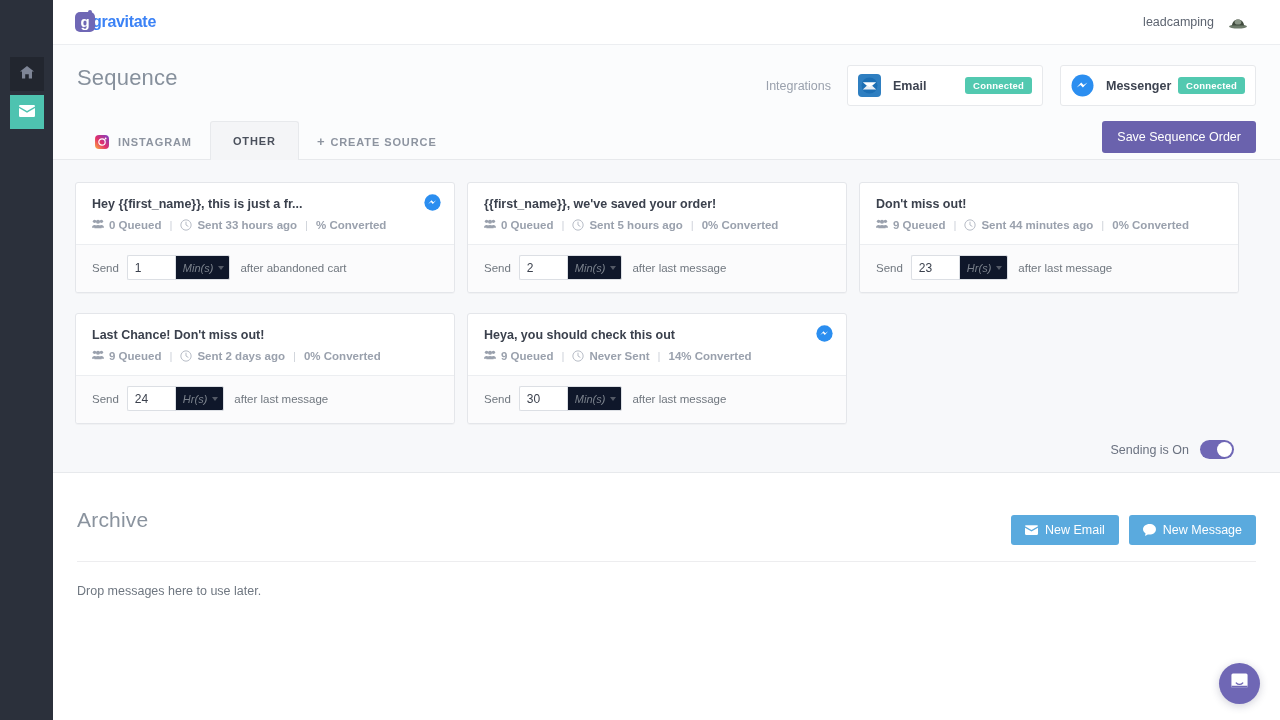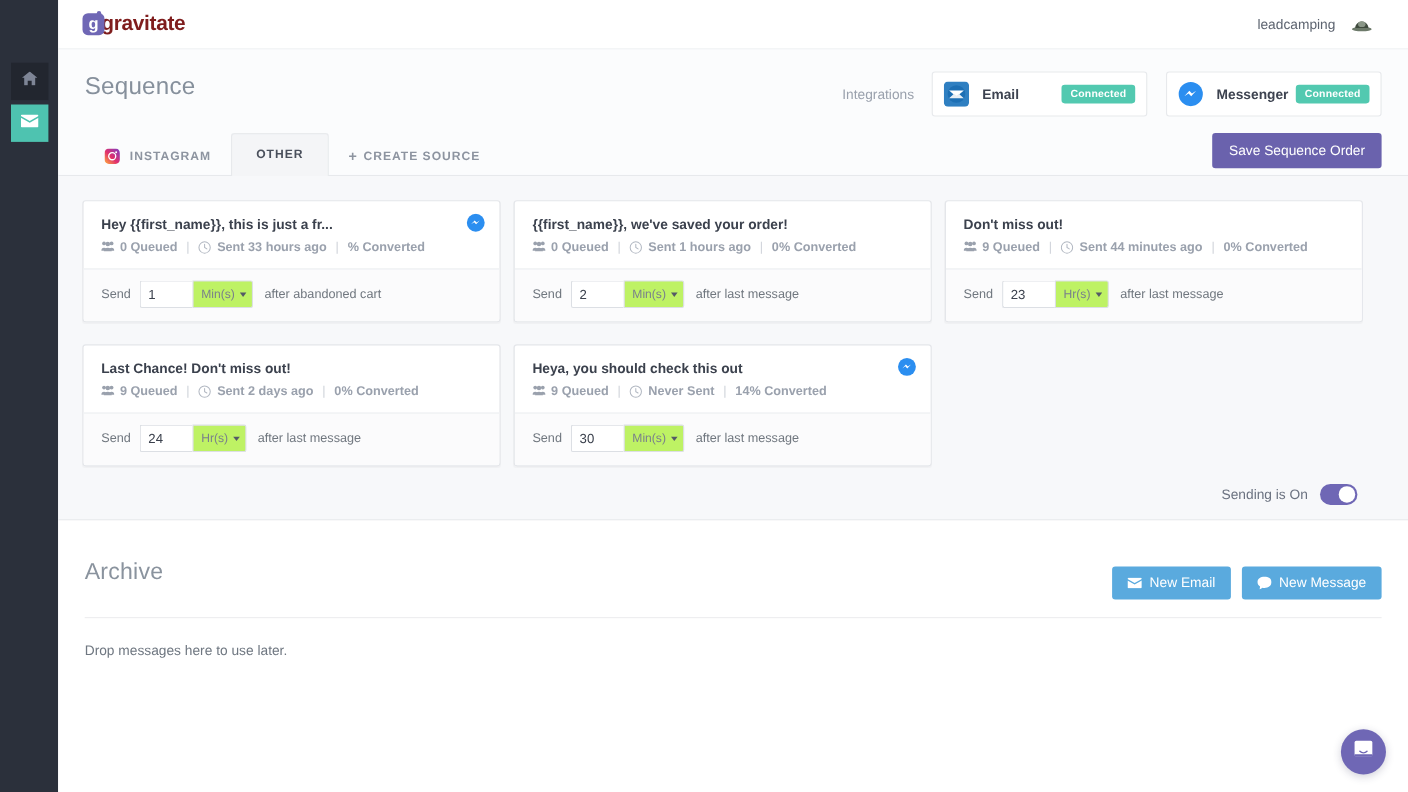--- a/index.html
+++ b/index.html
@@ -45,21 +45,21 @@
     background: #6f67b5; color: #fff;
     font-size: 15px; font-weight: 700; line-height: 20px;
     text-align: center; position: relative; z-index: 2;
     margin-right: -3px;
   }
   .logo-badge::after{
     content:""; position:absolute; top:-2px; right:3px;
     width:4px; height:4px; border-radius:50%; background:#6f67b5;
   }
   .logo-text {
-    font-size: 19px; font-weight: 700; color: #7f1d1d;
+    font-size: 16px; font-weight: 700; color: #3b82f6;
     letter-spacing: -.3px; position: relative; z-index: 1;
   }
   .topbar-spacer { flex: 1 1 auto; }
   .user-name { font-size: 12.5px; color: #5d6470; margin-right: 14px; }
   .avatar {
     width: 20px; height: 14px;
     display: flex; align-items: flex-end; justify-content: center;
   }
 
   
@@ -165,26 +165,27 @@
   .num-input {
     width: 48px; height: 25px;
     border: 1px solid #dcdfe4; border-right: none;
     border-radius: 2px 0 0 2px;
     font-size: 12px; color: #3b414d;
     font-family: inherit;
     padding: 0 7px; background: #fff;
   }
   .unit-select {
     height: 25px; border: 1px solid #dcdfe4;
-    border-radius: 0 2px 2px 0; background: #bef264;
+    border-radius: 0 2px 2px 0; background: #0f172a;
     font-size: 11px; color: #7a818b;
     font-family: inherit;
     padding: 0 16px 0 7px;
     display: flex; align-items: center; position: relative;
     cursor: pointer;
+    font-style: italic;
   }
   .unit-select .caret {
     position: absolute; right: 5px; top: 50%;
     margin-top: -2px;
     border-left: 3.5px solid transparent;
     border-right: 3.5px solid transparent;
     border-top: 4px solid #545a66;
   }
   .foot-after { font-size: 11.5px; color: #70777f; margin-left: 10px; }
 
@@ -399,21 +400,21 @@
                       <path d="M2.8 10.6c0-2.3 1.8-3.8 4.2-3.8s4.2 1.5 4.2 3.8z"></path>
                     </svg></span>
                   <span class="queued-text">0 Queued</span>
                 </span>
                 <span class="meta-sep">|</span>
                 <span class="meta-item">
                   <span class="meta-icon"><svg width="12" height="12" viewBox="0 0 14 14" fill="none" stroke="#b2b8c2" stroke-width="1.1">
                       <circle cx="7" cy="7" r="6"></circle>
                       <path d="M7 3.6V7l2.4 1.5" stroke-linecap="round"></path>
                     </svg></span>
-                  <span class="sent-text">Sent 1 hours ago</span>
+                  <span class="sent-text">Sent 5 hours ago</span>
                 </span>
                 <span class="meta-sep">|</span>
                 <span class="meta-item converted-text">0% Converted</span>
               </div>
             </div>
             <div class="card-foot">
               <span class="foot-label">Send</span>
               <input class="num-input" type="text" value="2" style="">
               <div class="unit-select">
                 <span class="unit-text">Min(s)</span>

